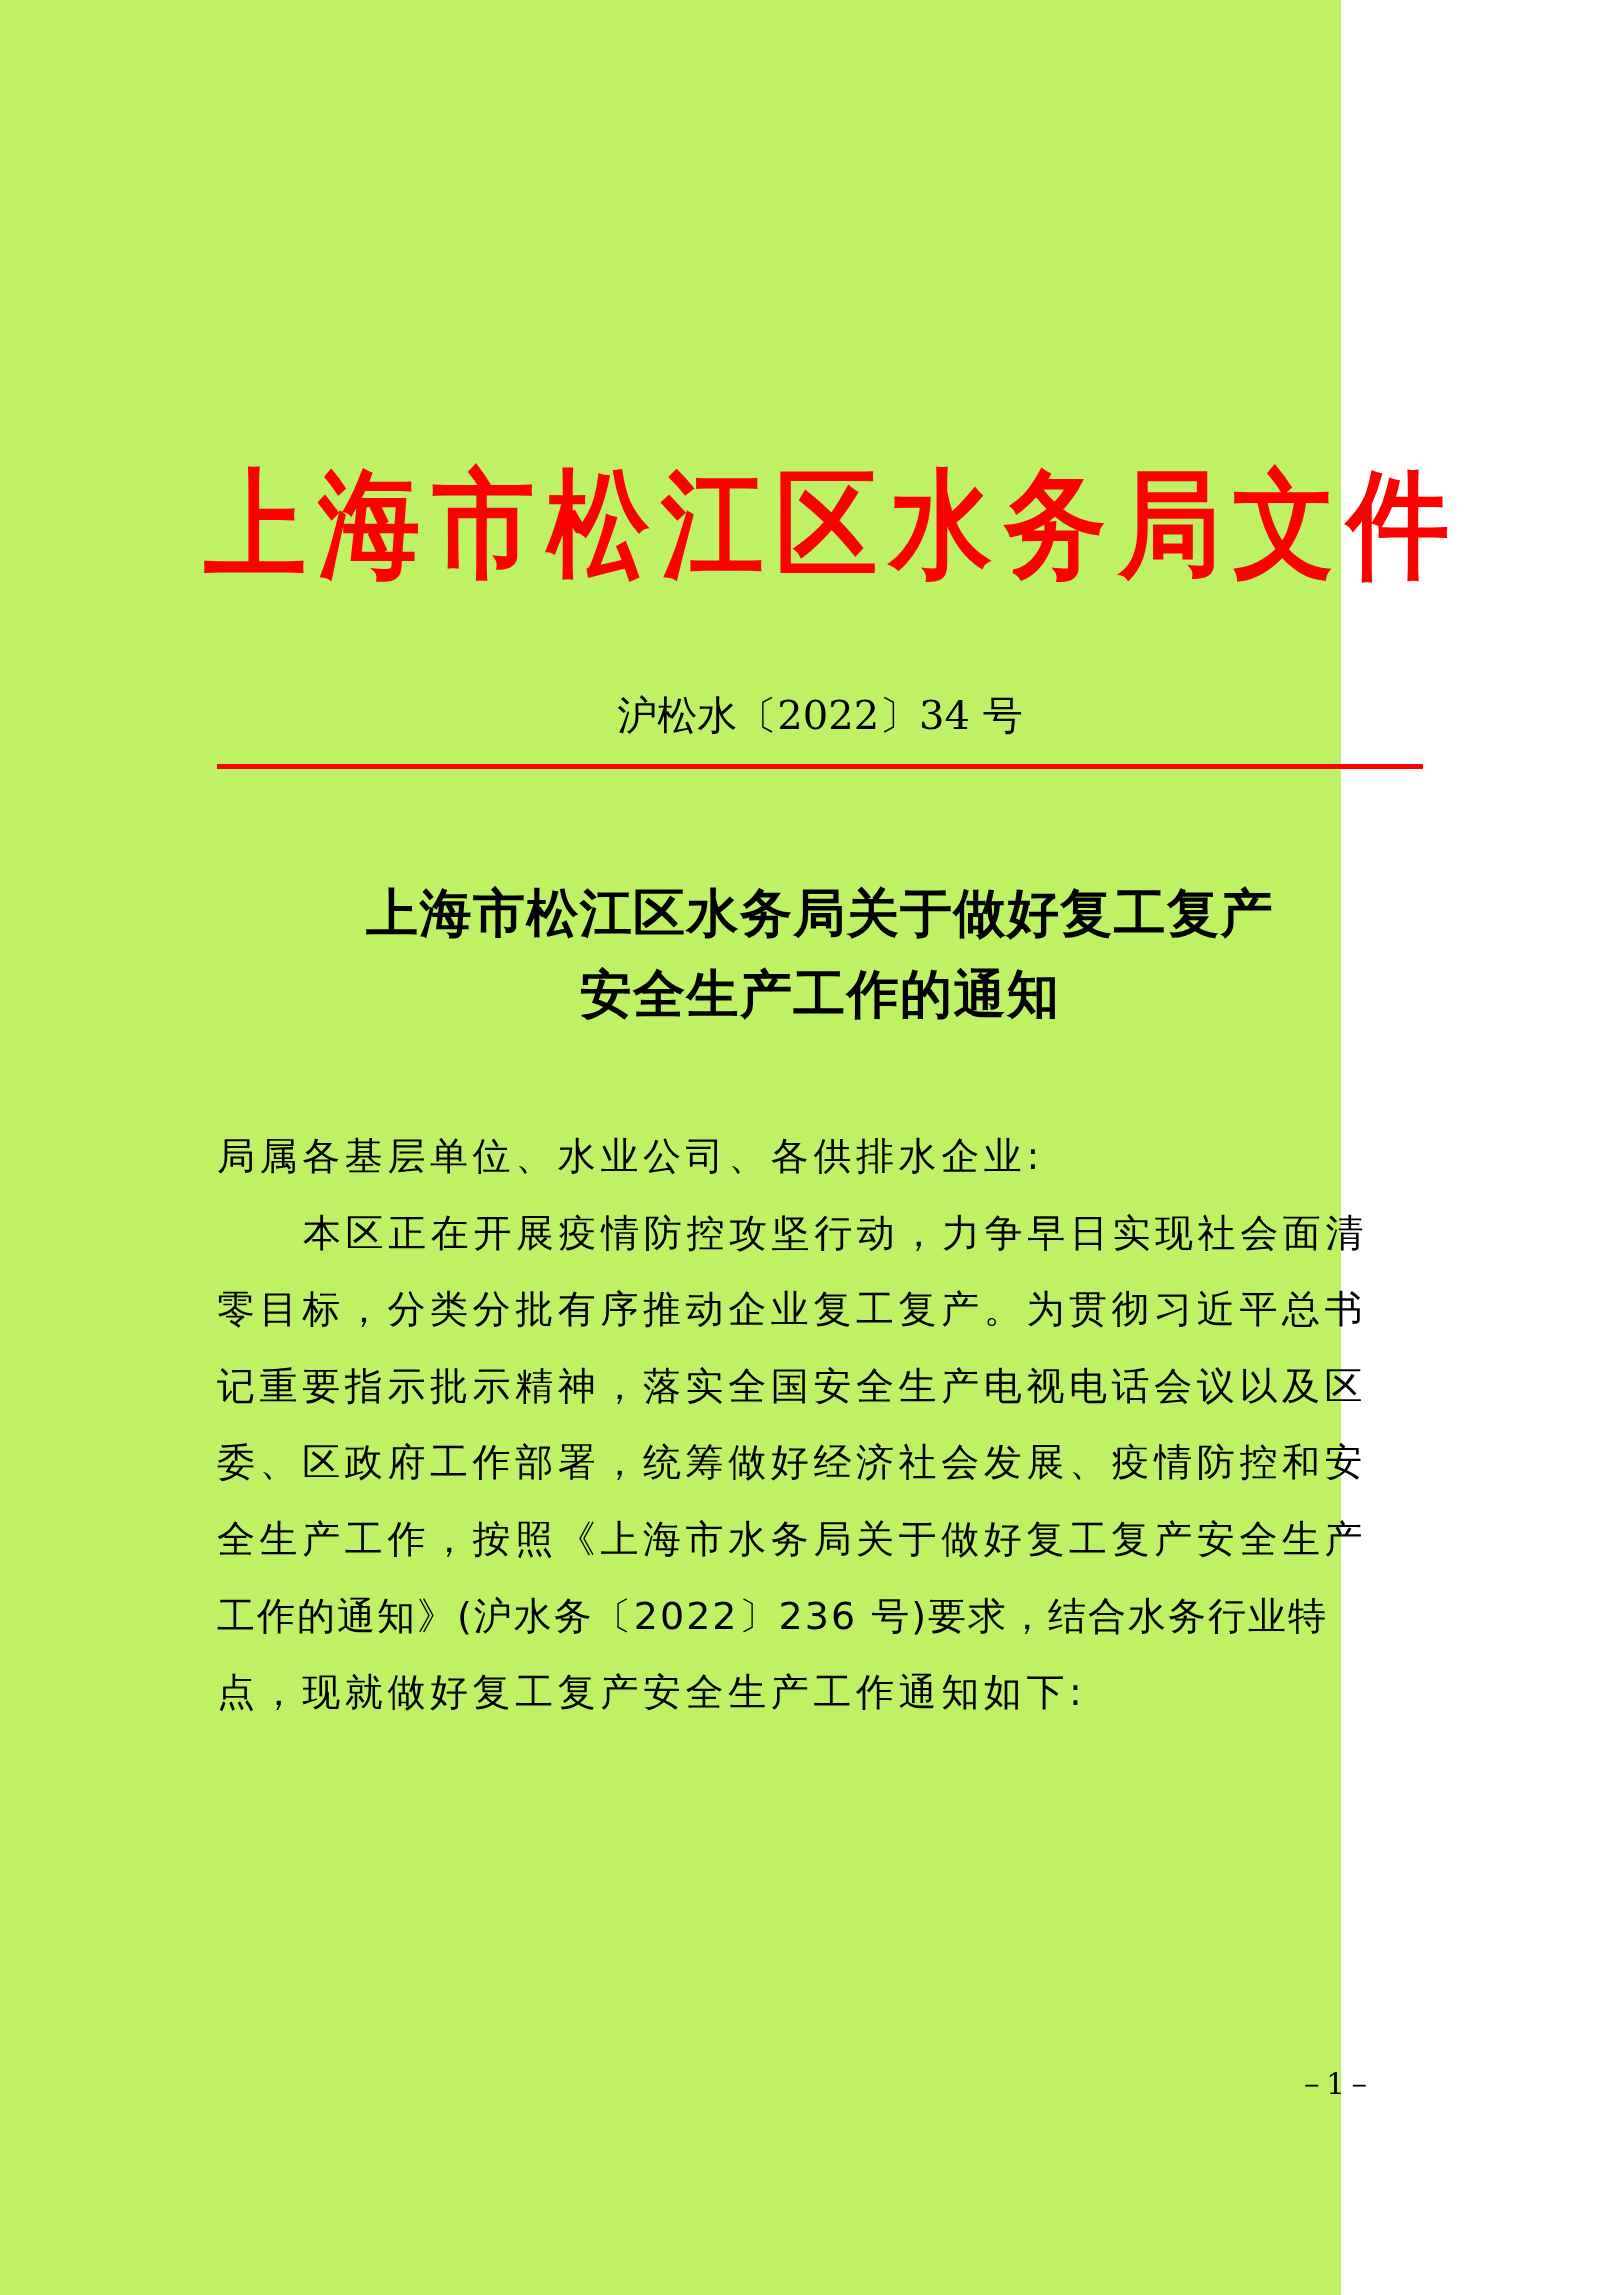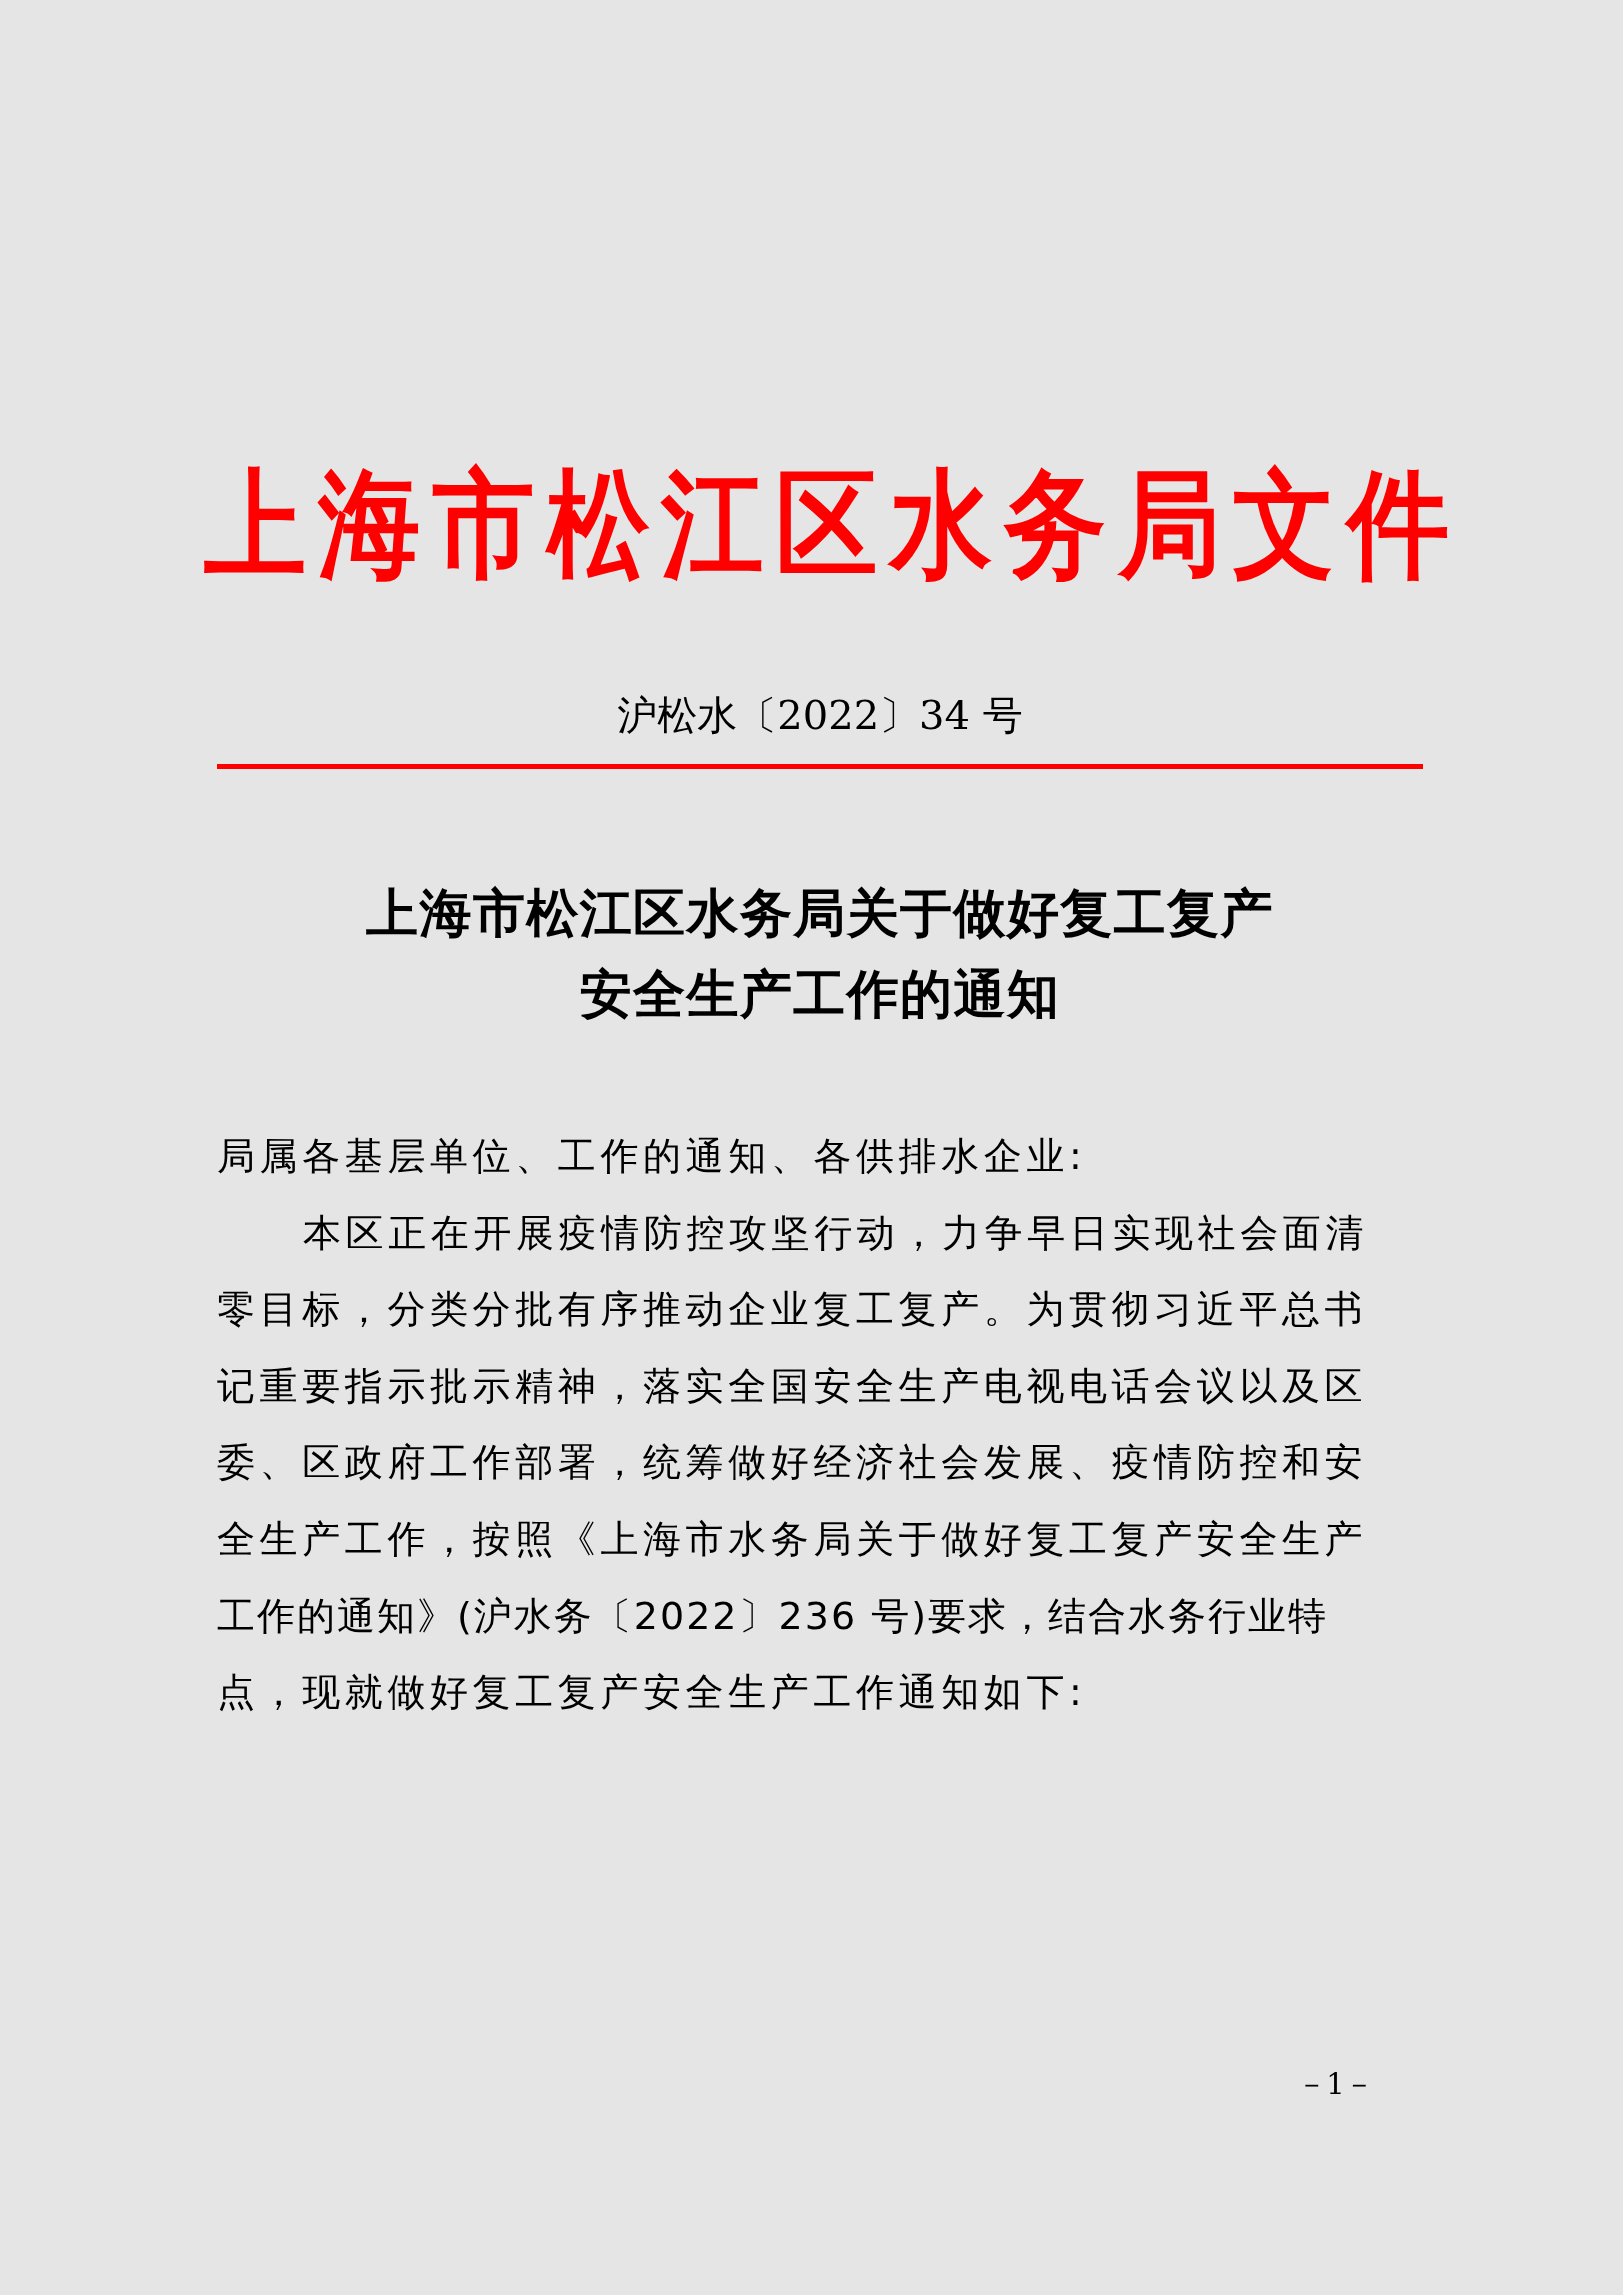--- a/index.html
+++ b/index.html
@@ -1,18 +1,18 @@
 <!DOCTYPE html>
 <html style="font-size:11px"><head>
 <meta charset="utf-8">
 <style>
   html, body { margin: 0; padding: 0; background: #ffffff; }
   body { width: 1623px; height: 2295px; position: relative; overflow: hidden;
          font-family: "DejaVu Serif", "Liberation Serif", serif; color: #000; }
-  .page { position: absolute; left: 0; top: 0; width: 1623px; height: 2295px; background: #e5e5e5; }
+  .page { position: absolute; left: 0; top: 0; width: 1341px; height: 2295px; background: #bef264; }
 
   .red-header { position: absolute; left: 204px; top: 453px; width: 1223px; height: 143px;
     color: #ff0000; font-family: "DejaVu Serif", serif; font-weight: bold;
     font-size: 102px; line-height: 143px; letter-spacing: 12.3px; white-space: nowrap;
     text-align: center; transform: scaleY(1.15); transform-origin: center; }
 
   .doc-number { position: absolute; left: 217px; top: 688px; width: 1206px; height: 54px;
     font-size: 40px; line-height: 54px; text-align: center; white-space: nowrap;
     font-family: "DejaVu Serif", serif; }
 
@@ -40,21 +40,21 @@
 
   <div class="red-header">上海市松江区水务局文件</div>
 
   <div class="doc-number">沪松水〔2022〕34 号</div>
 
   <div class="red-rule"></div>
 
   <div class="title l1">上海市松江区水务局关于做好复工复产</div>
   <div class="title l2">安全生产工作的通知</div>
 
-  <div class="body-line" style="top:1118px">局属各基层单位、工作的通知、各供排水企业:</div>
+  <div class="body-line" style="top:1118px">局属各基层单位、水业公司、各供排水企业:</div>
   <div class="body-line indent" style="top:1195px">本区正在开展疫情防控攻坚行动，力争早日实现社会面清</div>
   <div class="body-line" style="top:1271px">零目标，分类分批有序推动企业复工复产。为贯彻习近平总书</div>
   <div class="body-line" style="top:1424px">委、区政府工作部署，统筹做好经济社会发展、疫情防控和安</div>
   <div class="body-line" style="top:1348px">记重要指示批示精神，落实全国安全生产电视电话会议以及区</div>
   <div class="body-line" style="top:1501px">全生产工作，按照《上海市水务局关于做好复工复产安全生产</div>
   <div class="body-line" style="top:1578px; letter-spacing:2px">工作的通知》(沪水务〔2022〕236 号)要求，结合水务行业特</div>
   <div class="body-line" style="top:1654px">点，现就做好复工复产安全生产工作通知如下:</div>
 
   <div class="page-number">－1－</div>
 </div>

